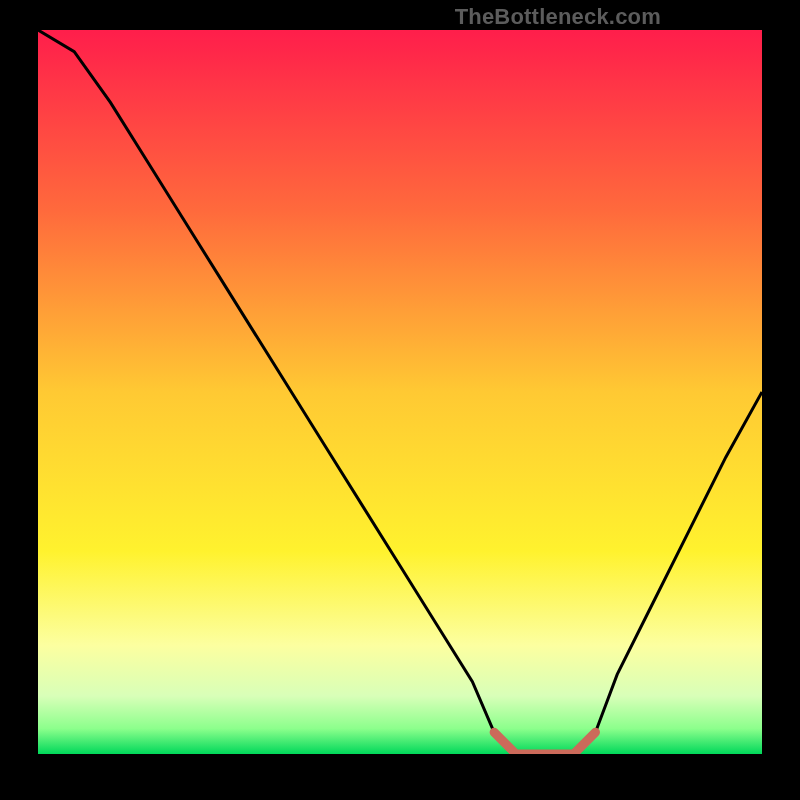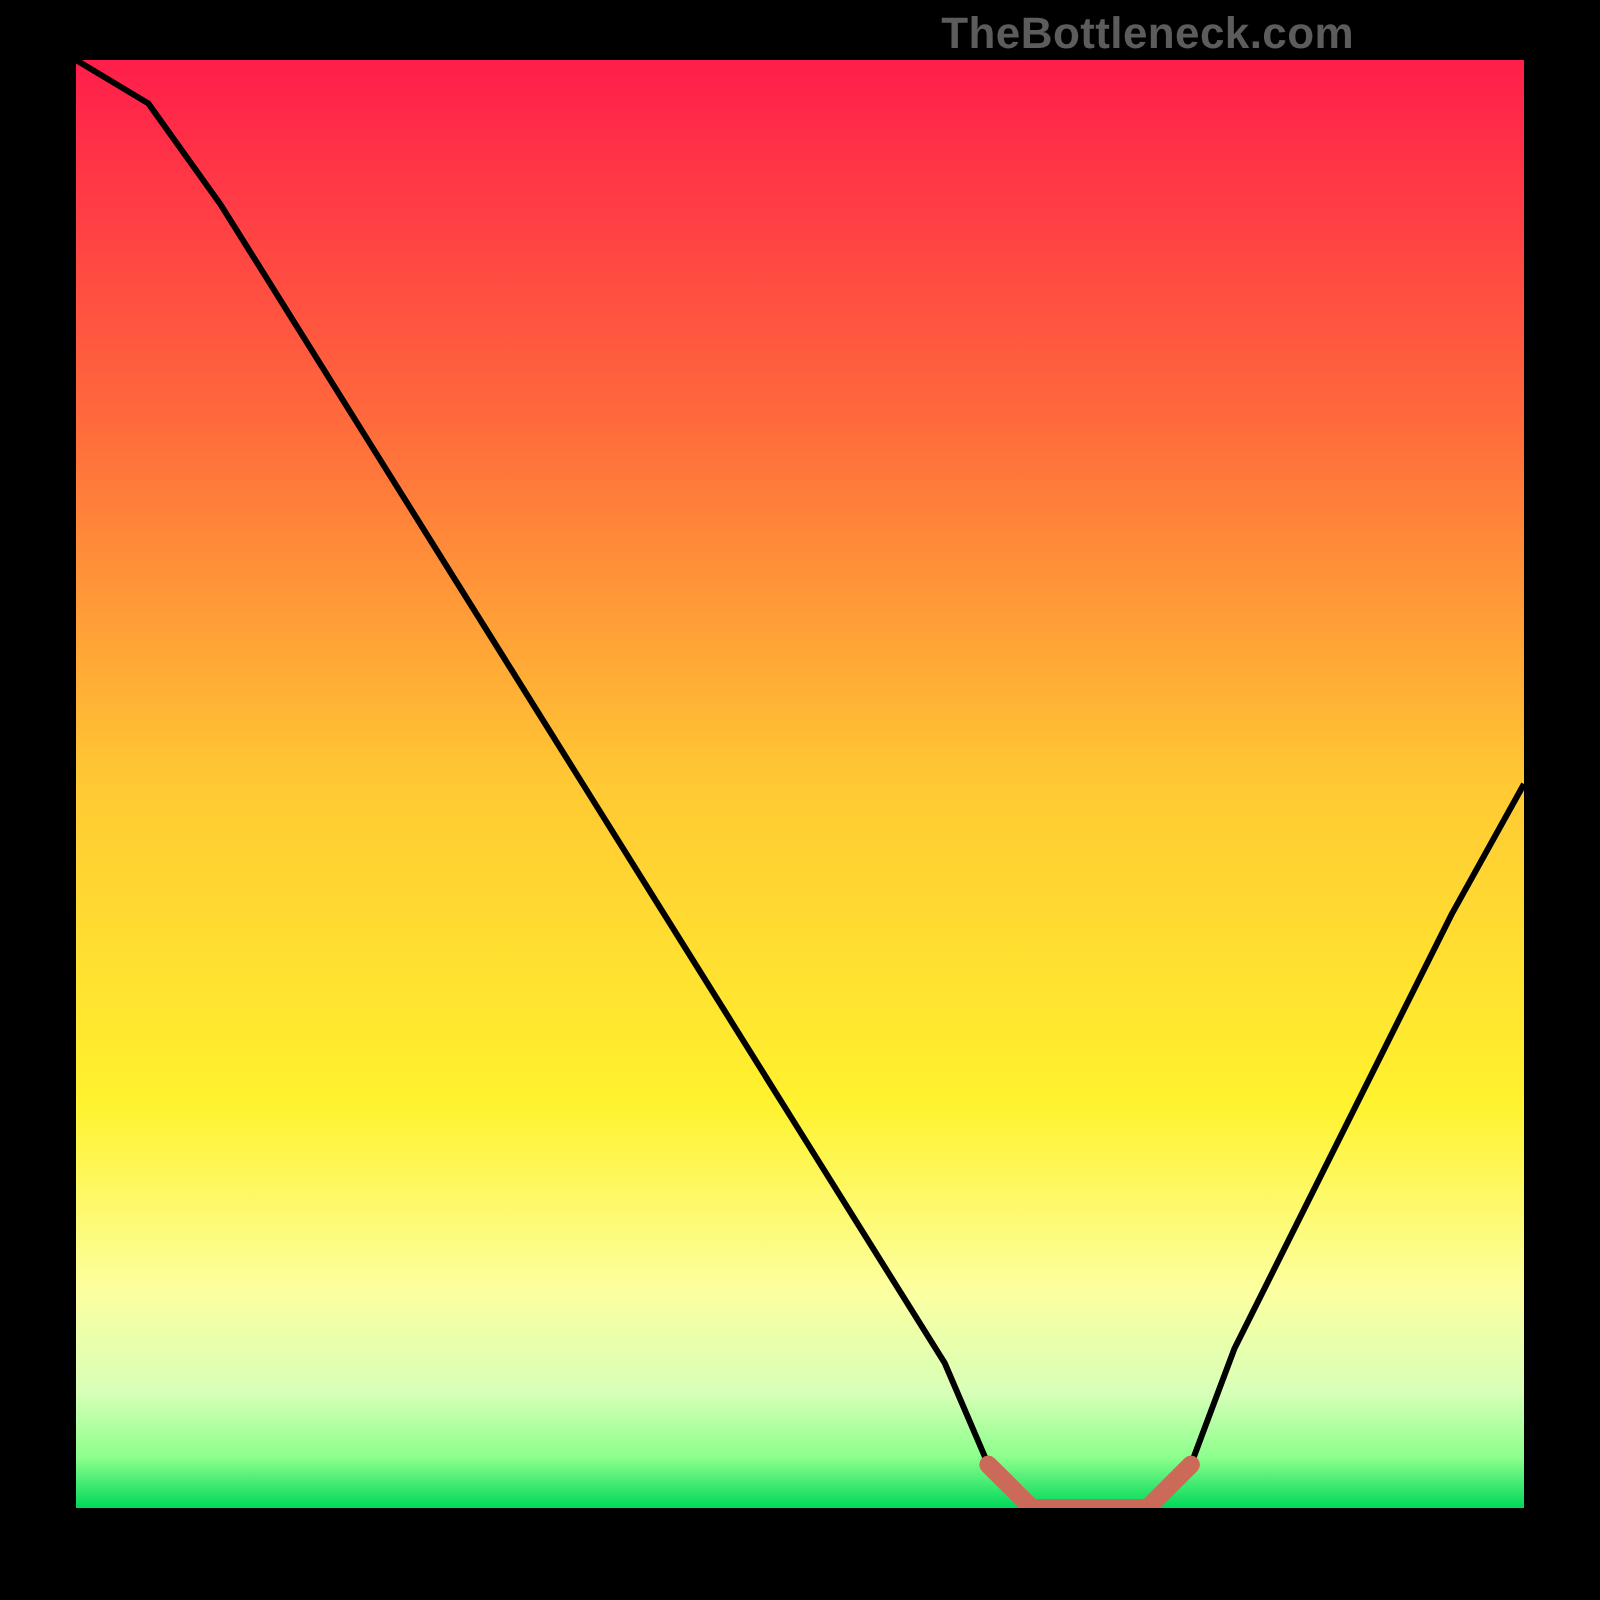--- a/index.html
+++ b/index.html
@@ -8,21 +8,20 @@
     width: 800px;
     height: 800px;
     background: #000;
     overflow: hidden;
     font-family: Arial, Helvetica, sans-serif;
   }
   .container {
     position: relative;
     width: 671px;
     height: 800px;
-    padding-left: 16px;
   }
   .watermark {
     position: absolute;
     top: 4px;
     right: 10px;
     color: #5c5c5c;
     font-size: 22px;
     font-weight: 600;
     z-index: 5;
     letter-spacing: 0.2px;

